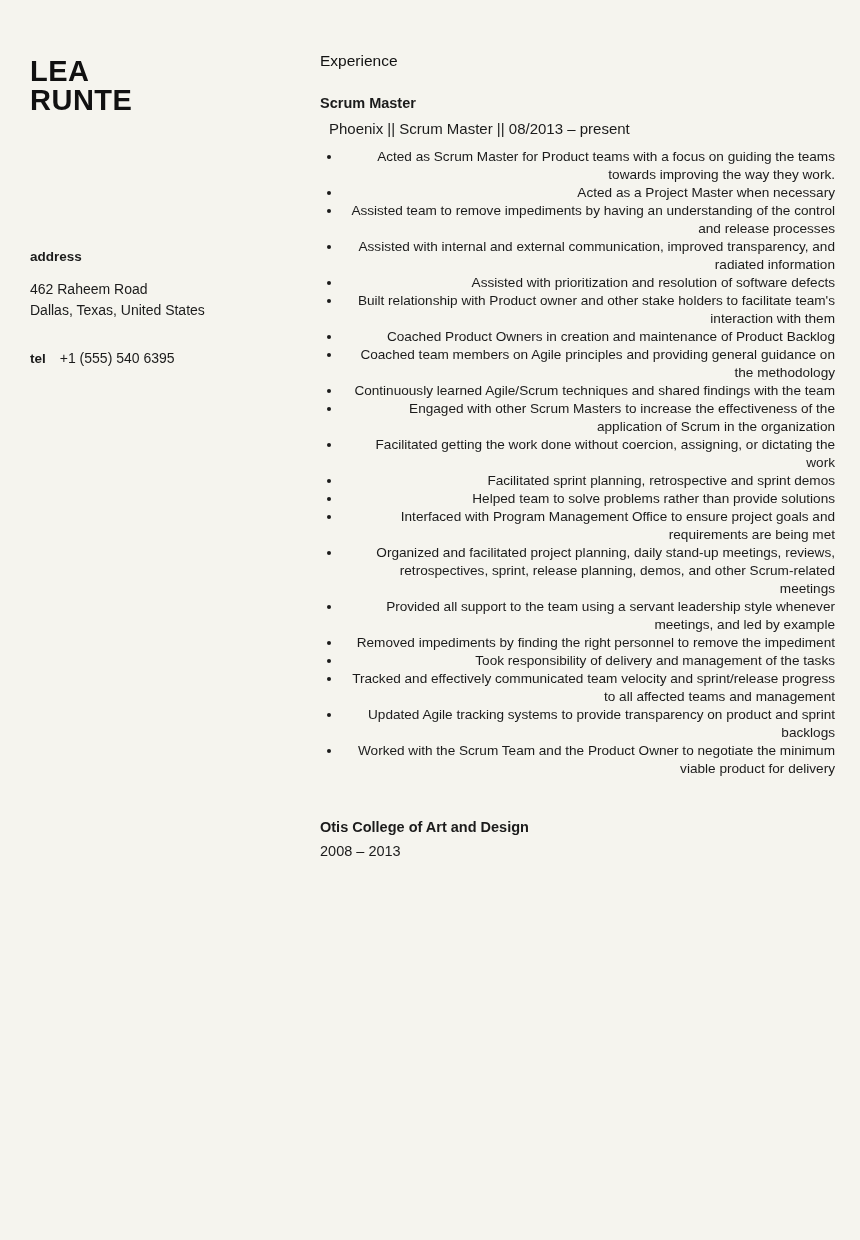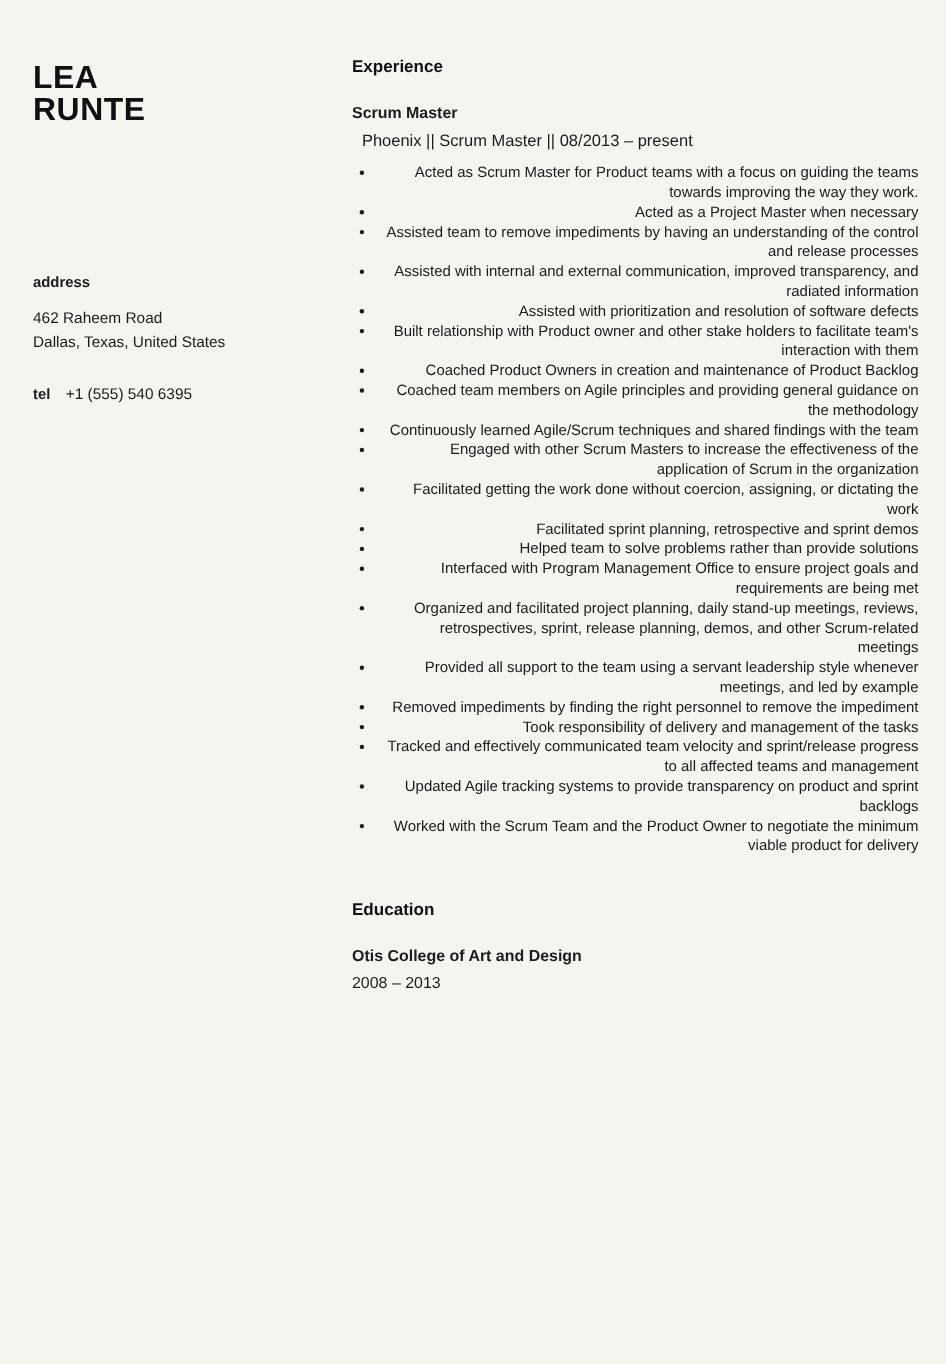--- a/index.html
+++ b/index.html
@@ -61,21 +61,21 @@
 
   
   .right-col {
     position: absolute;
     left: 320px;
     top: 52px;
     width: 515px;
   }
   .section-heading {
     font-size: 15.5px;
-    font-weight: bold;
+    font-weight: normal;
     color: #111;
   }
   .job-title {
     margin-top: 25px;
     font-size: 14.5px;
     font-weight: bold;
   }
   .job-meta {
     margin-top: 9px;
     font-size: 15px;
@@ -154,19 +154,18 @@
       <li>Organized and facilitated project planning, daily stand-up meetings, reviews, retrospectives, sprint, release planning, demos, and other Scrum-related meetings</li>
       <li>Provided all support to the team using a servant leadership style whenever meetings, and led by example</li>
       <li>Removed impediments by finding the right personnel to remove the impediment</li>
       <li>Took responsibility of delivery and management of the tasks</li>
       <li>Tracked and effectively communicated team velocity and sprint/release progress to all affected teams and management</li>
       <li>Updated Agile tracking systems to provide transparency on product and sprint backlogs</li>
       <li>Worked with the Scrum Team and the Product Owner to negotiate the minimum viable product for delivery</li>
     </ul>
 
     <div class="education-block">
-      <div class="section-heading">Education</div>
       <div class="school">Otis College of Art and Design</div>
       <div class="years">2008 – 2013</div>
     </div>
 
   </div>
 </div>
 
 </body></html>

